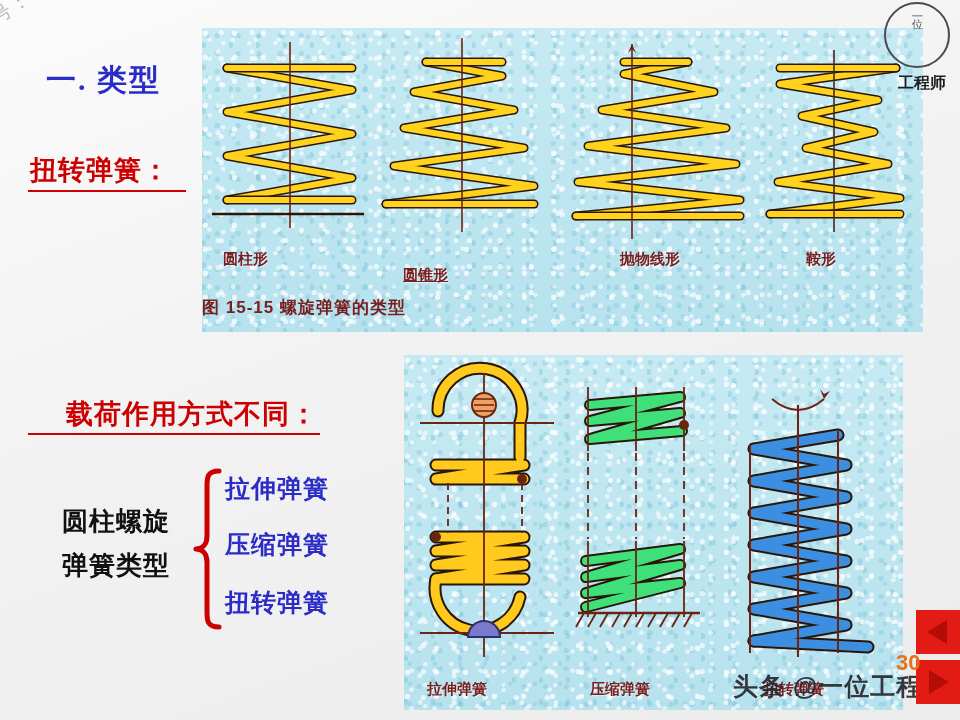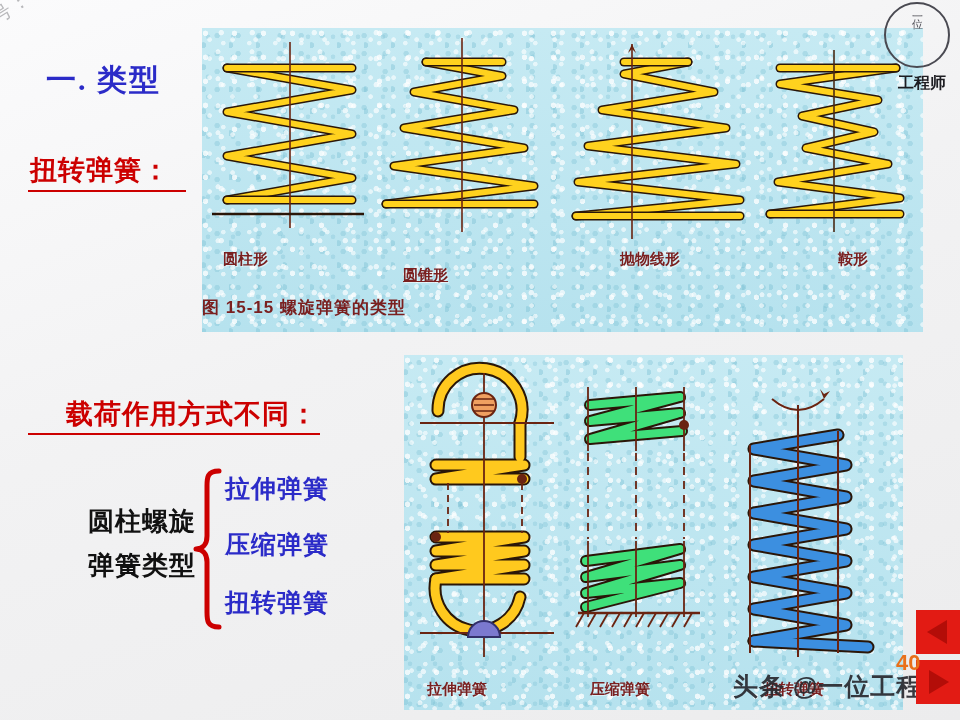--- a/index.html
+++ b/index.html
@@ -26,21 +26,21 @@
     left:30px;top:396px;
     font-size:27px;font-weight:bold;color:#cc0000;
     white-space:nowrap;letter-spacing:1px;margin-left:36px;
   }
   #heading-load-rule{left:28px;top:433px;width:292px;height:2px;background:#cc0000;}
 
   
   #cls-label{
     left:36px;top:500px;width:160px;
     font-size:26px;font-weight:bold;color:#111;
-    line-height:44px;text-align:right;letter-spacing:1px;
+    line-height:44px;text-align:center;letter-spacing:1px;
   }
   #brace{left:193px;top:468px;width:30px;height:162px;}
   .cls-item{
     left:225px;font-size:25px;font-weight:bold;color:#2b2bc8;
     white-space:nowrap;letter-spacing:1px;
   }
   #cls-item-0{top:472px;}
   #cls-item-1{top:528px;}
   #cls-item-2{top:586px;}
 
@@ -210,21 +210,21 @@
     <g fill="none" stroke="#FFD21E" stroke-width="6" stroke-linecap="round">
       <path d="M8 178 L138 178"></path>
         <path d="M18 32 L134 32"></path>
     </g>
     <path d="M72 14 L72 196" stroke="#4a2a14" stroke-width="1.6" fill="none"></path>
   </svg>
 
   <div class="fig-label" style="left:21px;top:222px;">圆柱形</div>
   <div class="fig-label" style="left:201px;top:238px;text-decoration:underline;">圆锥形</div>
   <div class="fig-label" style="left:387px;top:222px;margin-left:31px;">抛物线形</div>
-  <div class="fig-label" style="left:636px;top:222px;">鞍形</div>
+  <div class="fig-label" style="left:604px;top:222px;">鞍形</div>
 
   <div id="fig-caption">图 15-15  螺旋弹簧的类型</div>
 </div>
 
 <div class="abs panel" id="panel-load">
 
   <svg class="abs" style="left:8px;top:6px;" width="150" height="305" viewBox="0 0 150 305">
     <g fill="none" stroke="#2a1608" stroke-width="13" stroke-linecap="round" stroke-linejoin="round">
       <path d="M108 62 A42 42 0 1 0 26 50"></path>
       <path d="M108 62 L108 96"></path>
@@ -326,13 +326,13 @@
   <svg width="44" height="44" viewBox="0 0 44 44">
     <polygon points="31,10 31,34 11,22" fill="#b30d08"></polygon>
   </svg>
 </div>
 <div class="abs navbtn" id="nav-next">
   <svg width="44" height="44" viewBox="0 0 44 44">
     <polygon points="13,10 13,34 33,22" fill="#b30d08"></polygon>
   </svg>
 </div>
 
-<div class="abs" id="page-number">40</div>
+<div class="abs" id="page-number">30</div>
 
 </body></html>

